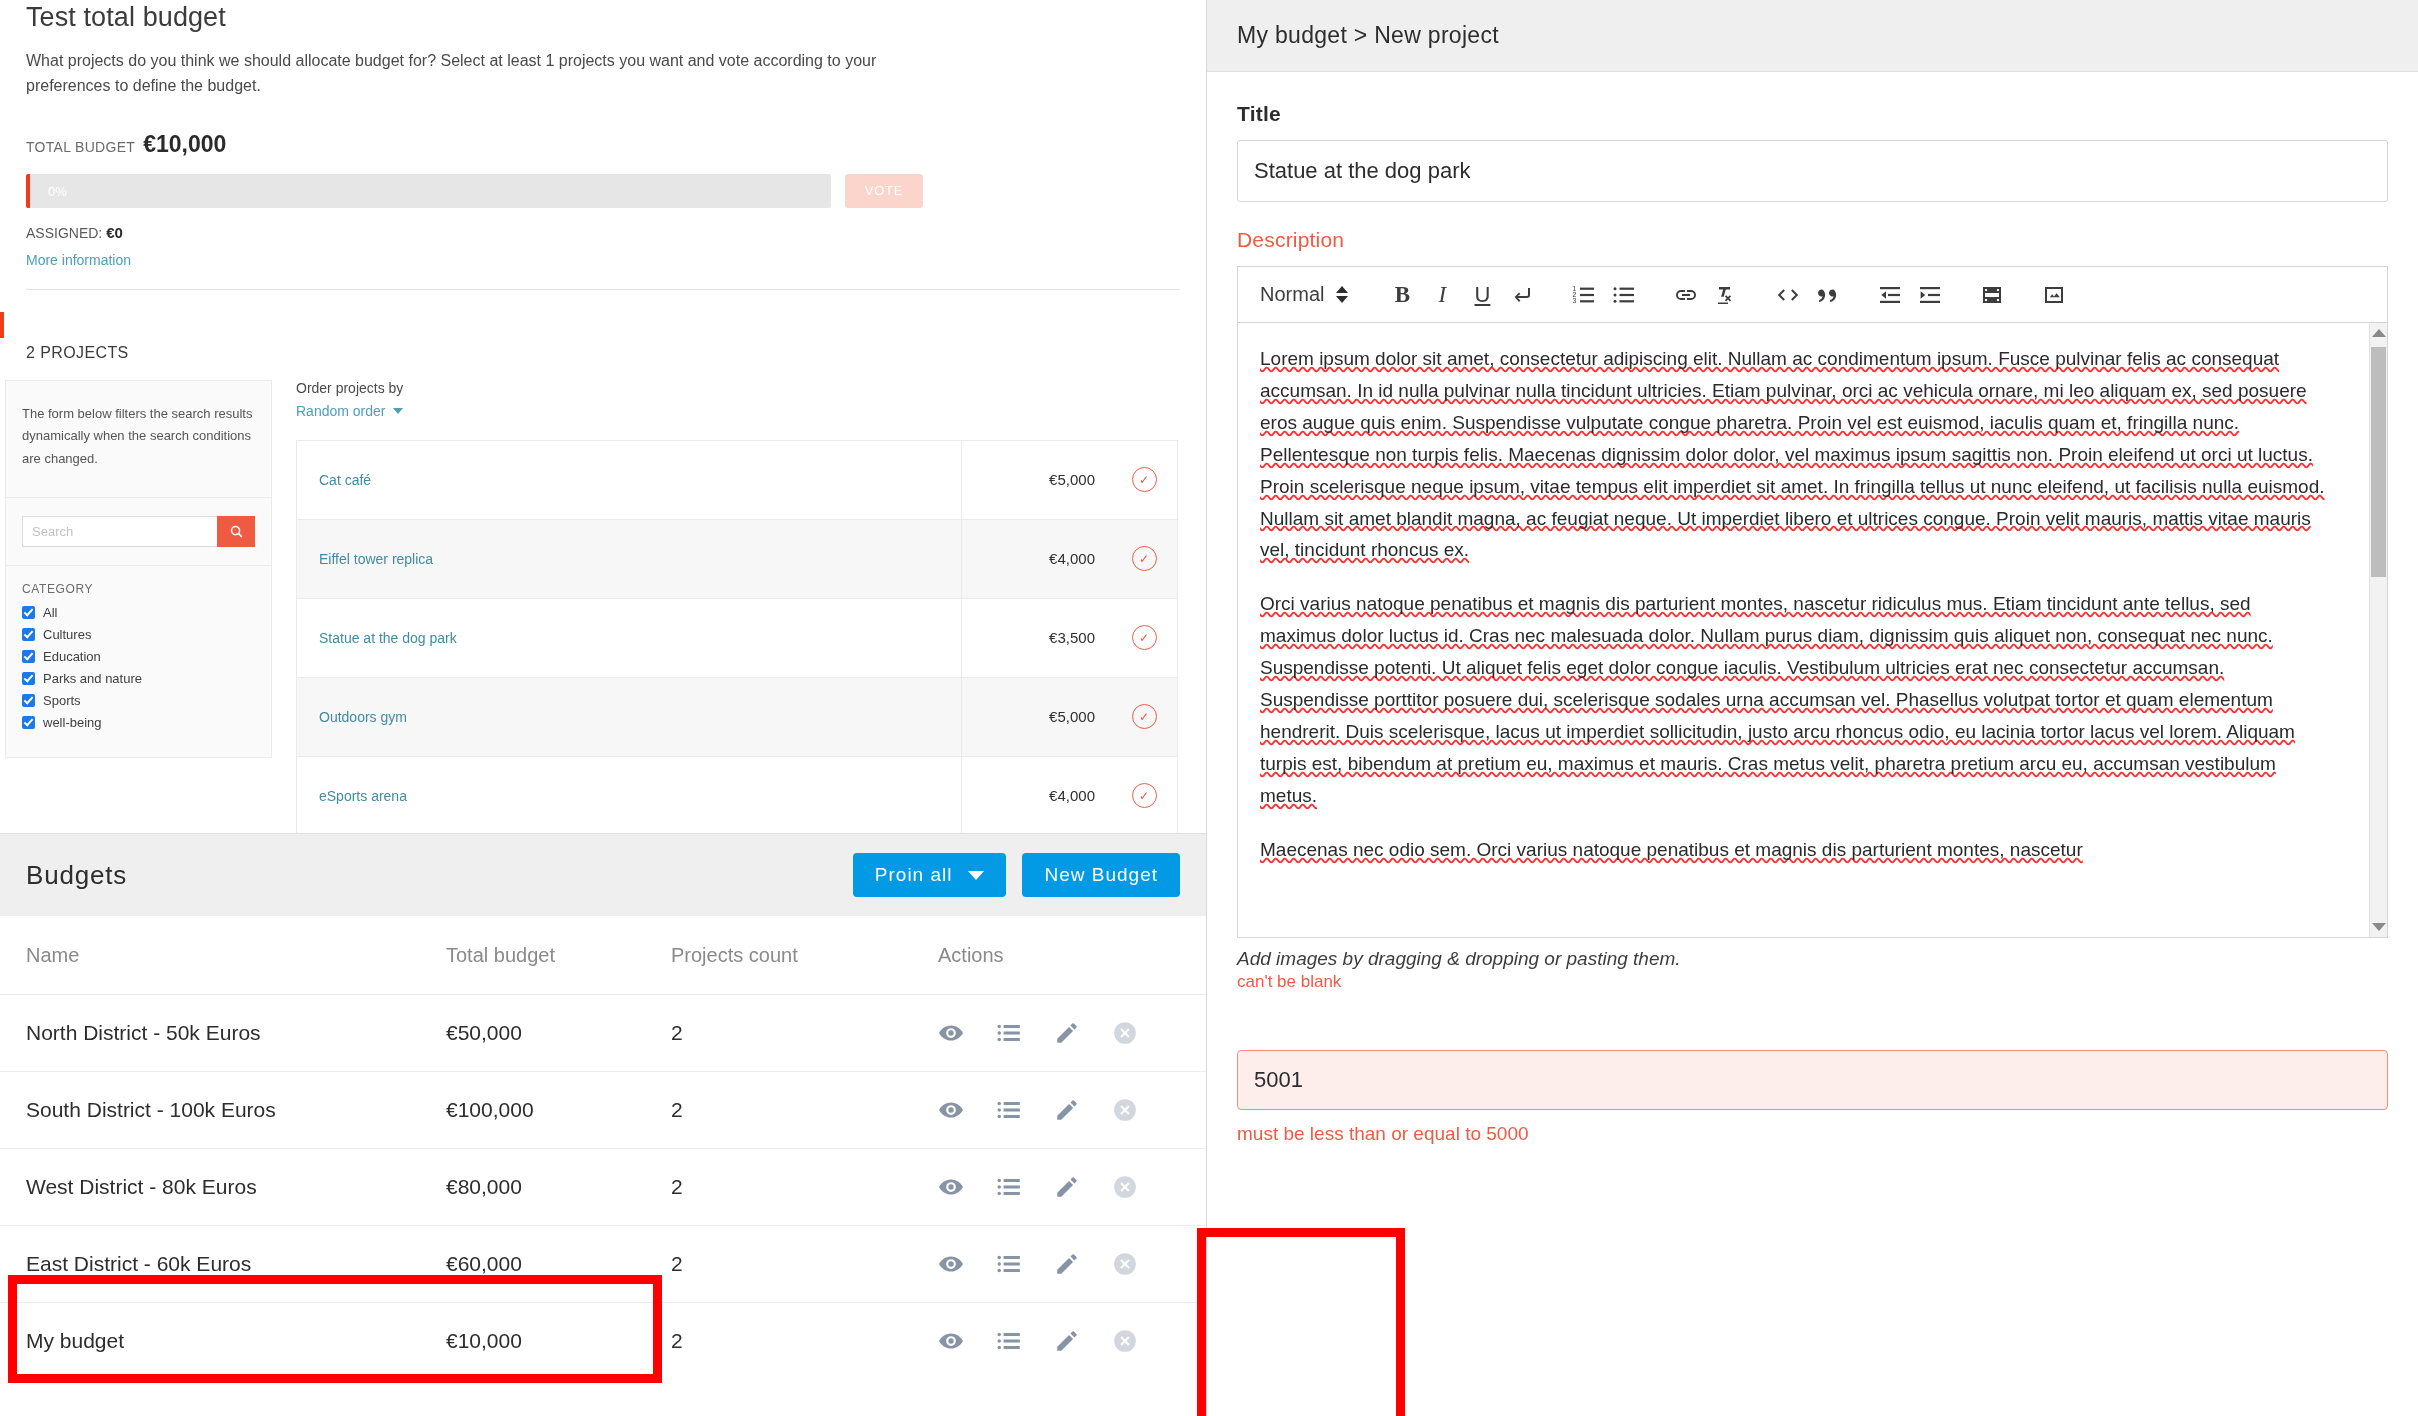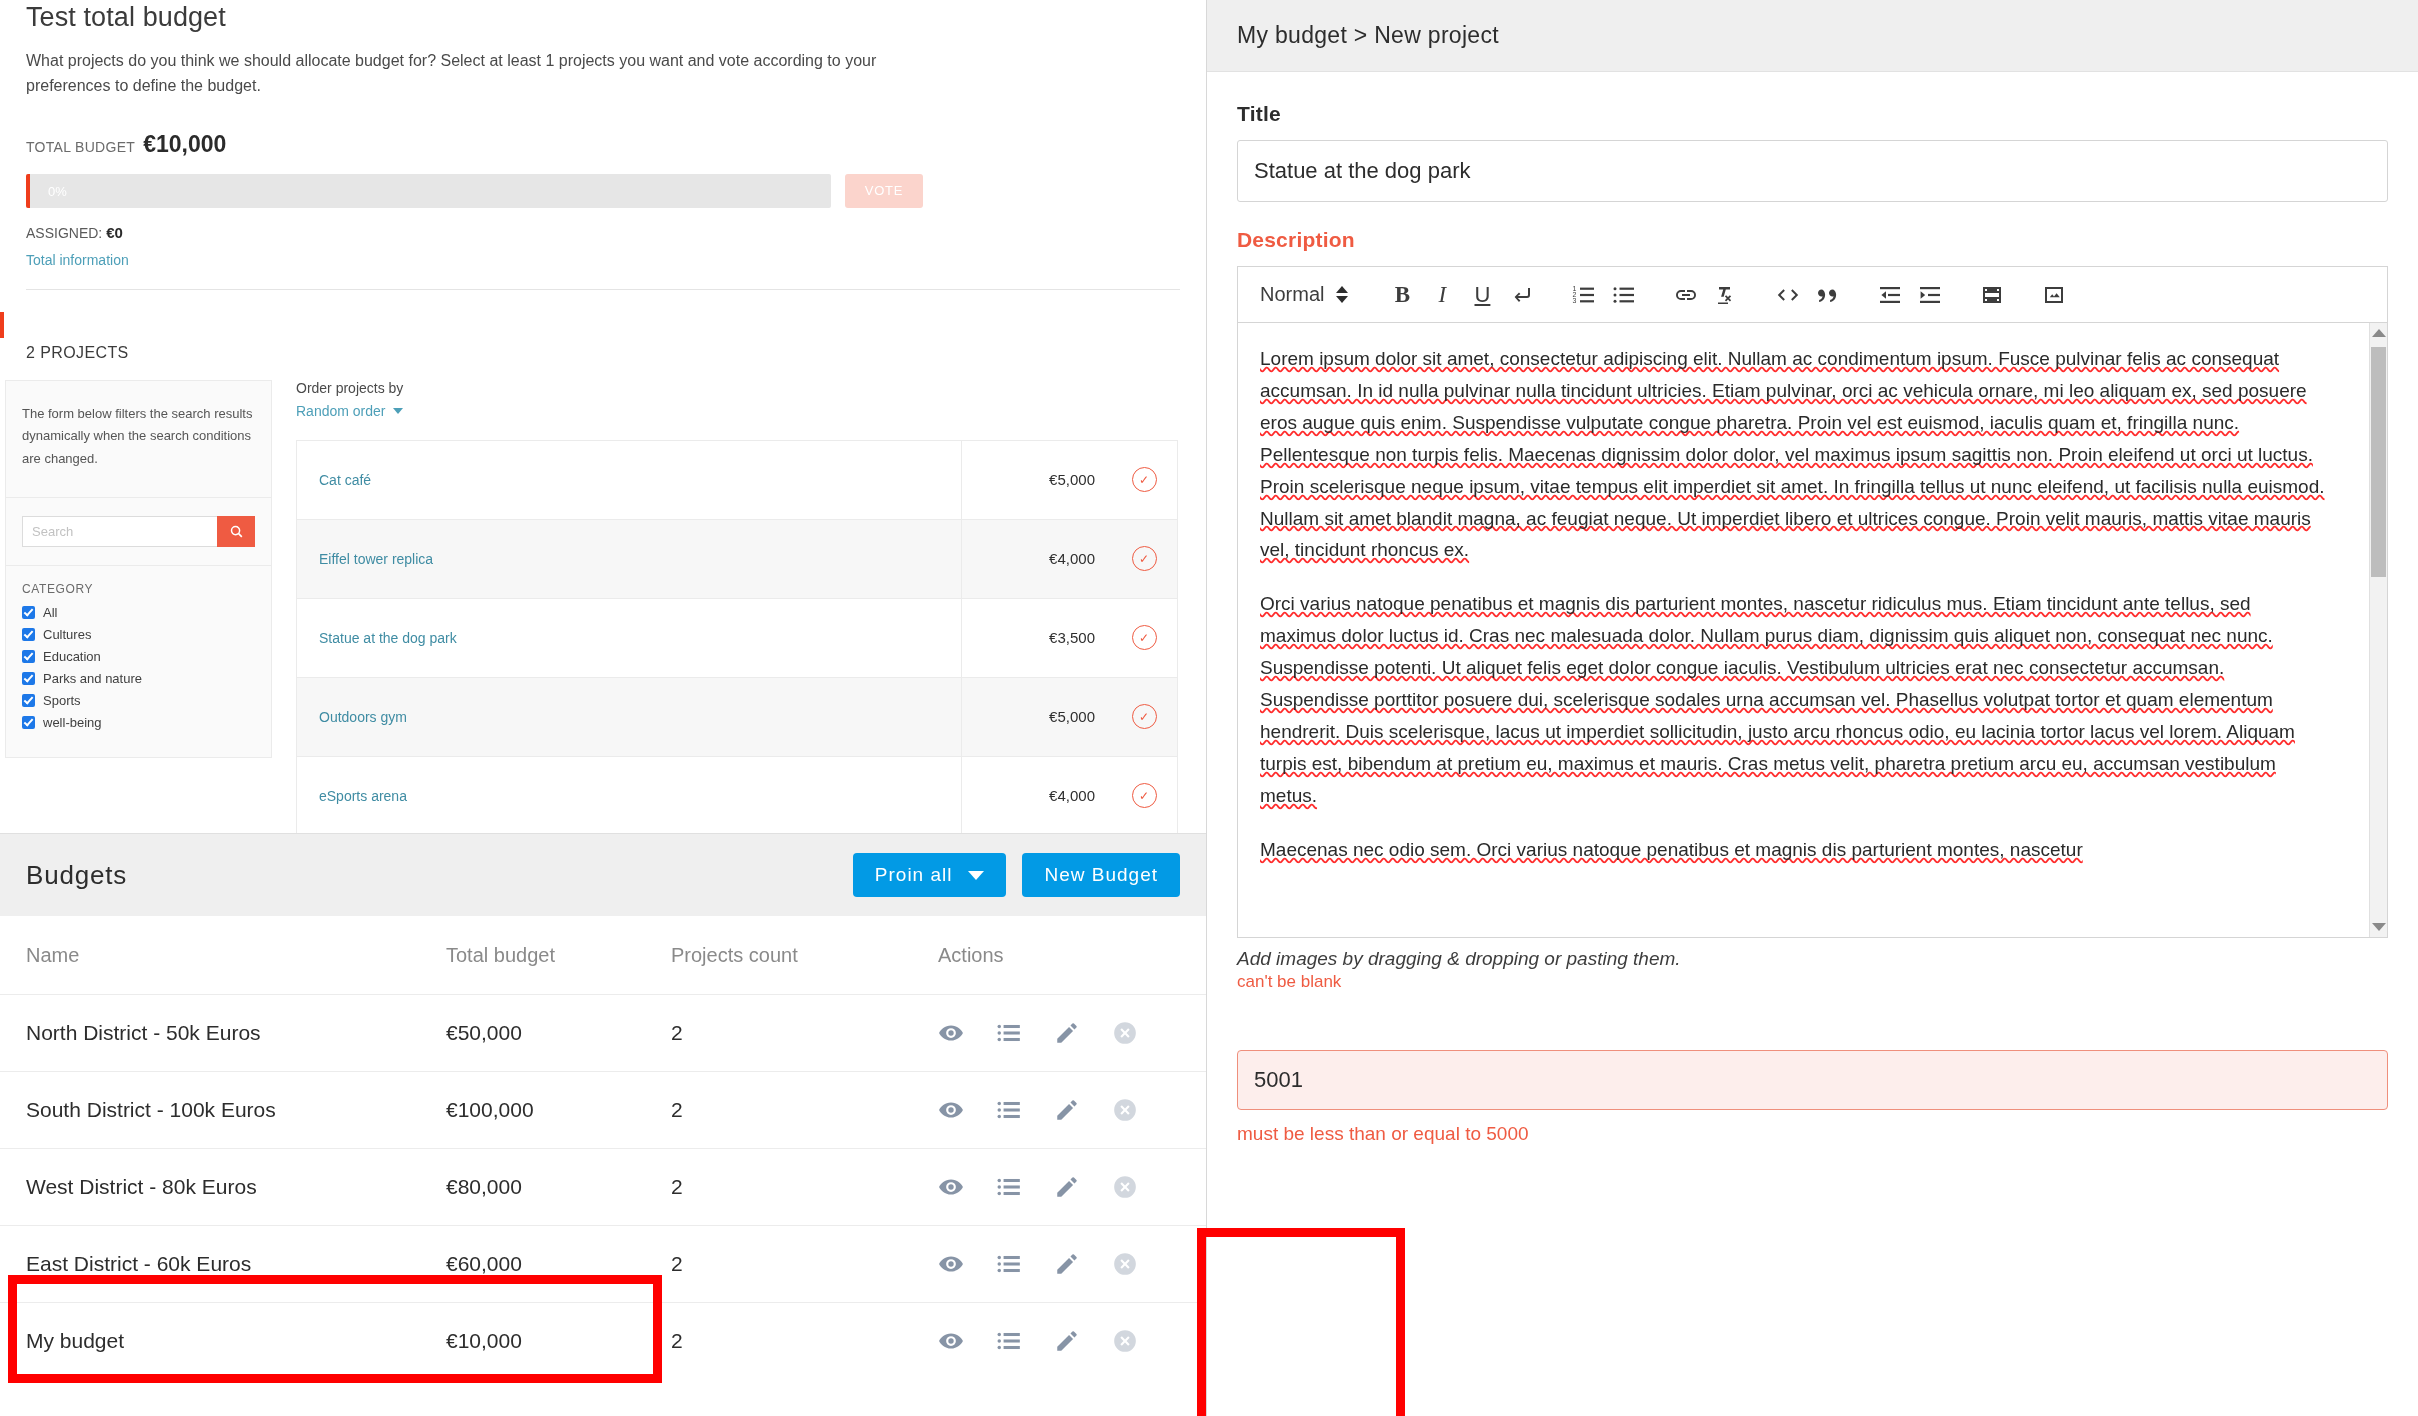--- a/index.html
+++ b/index.html
@@ -228,21 +228,21 @@
     border-bottom: 1px solid #e2e2e2;
   }
   .rp-breadcrumb {
     font-size: 23px; color: #2d2d2d; letter-spacing: .3px;
   }
   .rp-body { padding: 30px 30px 0 30px; }
 
   .field-label {
     font-size: 21px; font-weight: 700; color: #2d2d2d; letter-spacing: .2px;
   }
-  .field-label.err { color: #ef5b42; font-weight: 700; }
+  .field-label.err { color: #ef5b42; font-weight: 400; }
   .text-input {
     margin-top: 14px; width: 100%; height: 62px;
     border: 1px solid #d5d5d5; border-radius: 3px; background: #fff;
     padding: 0 16px; font-size: 22px; font-family: inherit; color: #2d2d2d;
     outline: none;
   }
 
   .editor-wrap { margin-top: 14px; }
   .editor-toolbar {
     border: 1px solid #d5d5d5; border-bottom: none; background: #fff;
@@ -345,21 +345,21 @@
           <div class="pb-progress-fill"></div>
           <span class="pb-progress-pct">0%</span>
         </div>
         <button class="pb-vote-btn">VOTE</button>
       </div>
 
       <div class="pb-assigned">
         <span>ASSIGNED:</span>
         <b>€0</b>
       </div>
-      <a class="pb-more-info" href="#">Total information</a>
+      <a class="pb-more-info" href="#">More information</a>
       <div class="pb-hr"></div>
     </div>
 
     <div class="proj-section">
       <div class="proj-count-wrap">
         <div class="proj-count-bar"></div>
         <div class="proj-count">2 PROJECTS</div>
       </div>
 
       <div class="proj-body">

